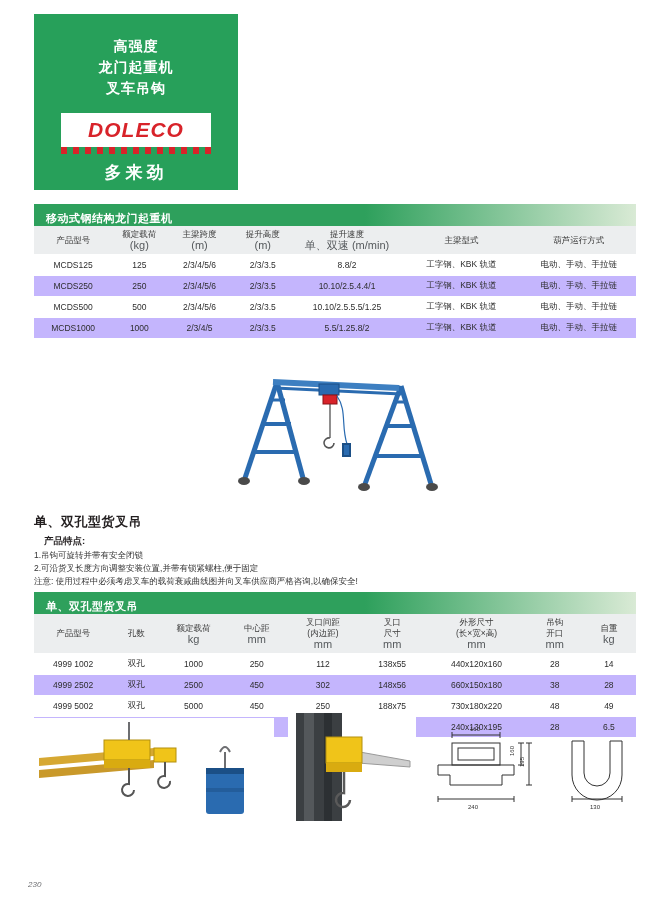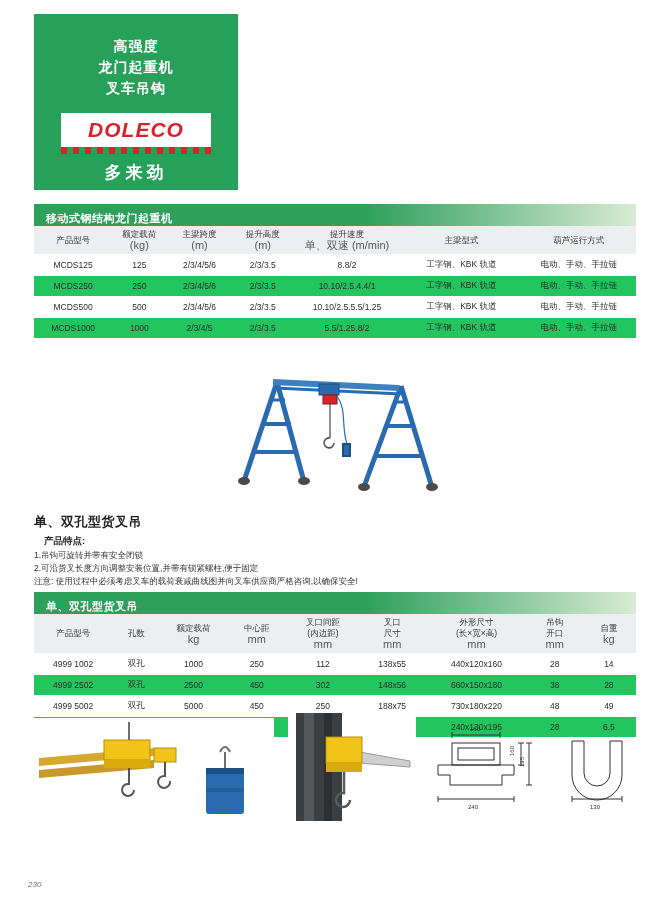--- a/index.html
+++ b/index.html
@@ -103,21 +103,21 @@
     line-height: 11px;
   }
   table th .unit { display: block; font-size: 11px; color: #55595c; }
   table td {
     text-align: center;
     padding: 4px 2px;
     font-size: 8.5px;
     color: #2d2d2d;
     border-bottom: 1px solid #ffffff;
   }
-  tr.alt td { background: #22c55e; }
+  tr.alt td { background: #c4b5fd; }
   tr.plain td { background: #ffffff; }
 
   #table1-wrap { position: absolute; left: 34px; top: 226px; width: 602px; }
   #table2-wrap { position: absolute; left: 34px; top: 614px; width: 602px; }
 
   
   .h2 {
     position: absolute;
     font-size: 13px;
     font-weight: bold;

